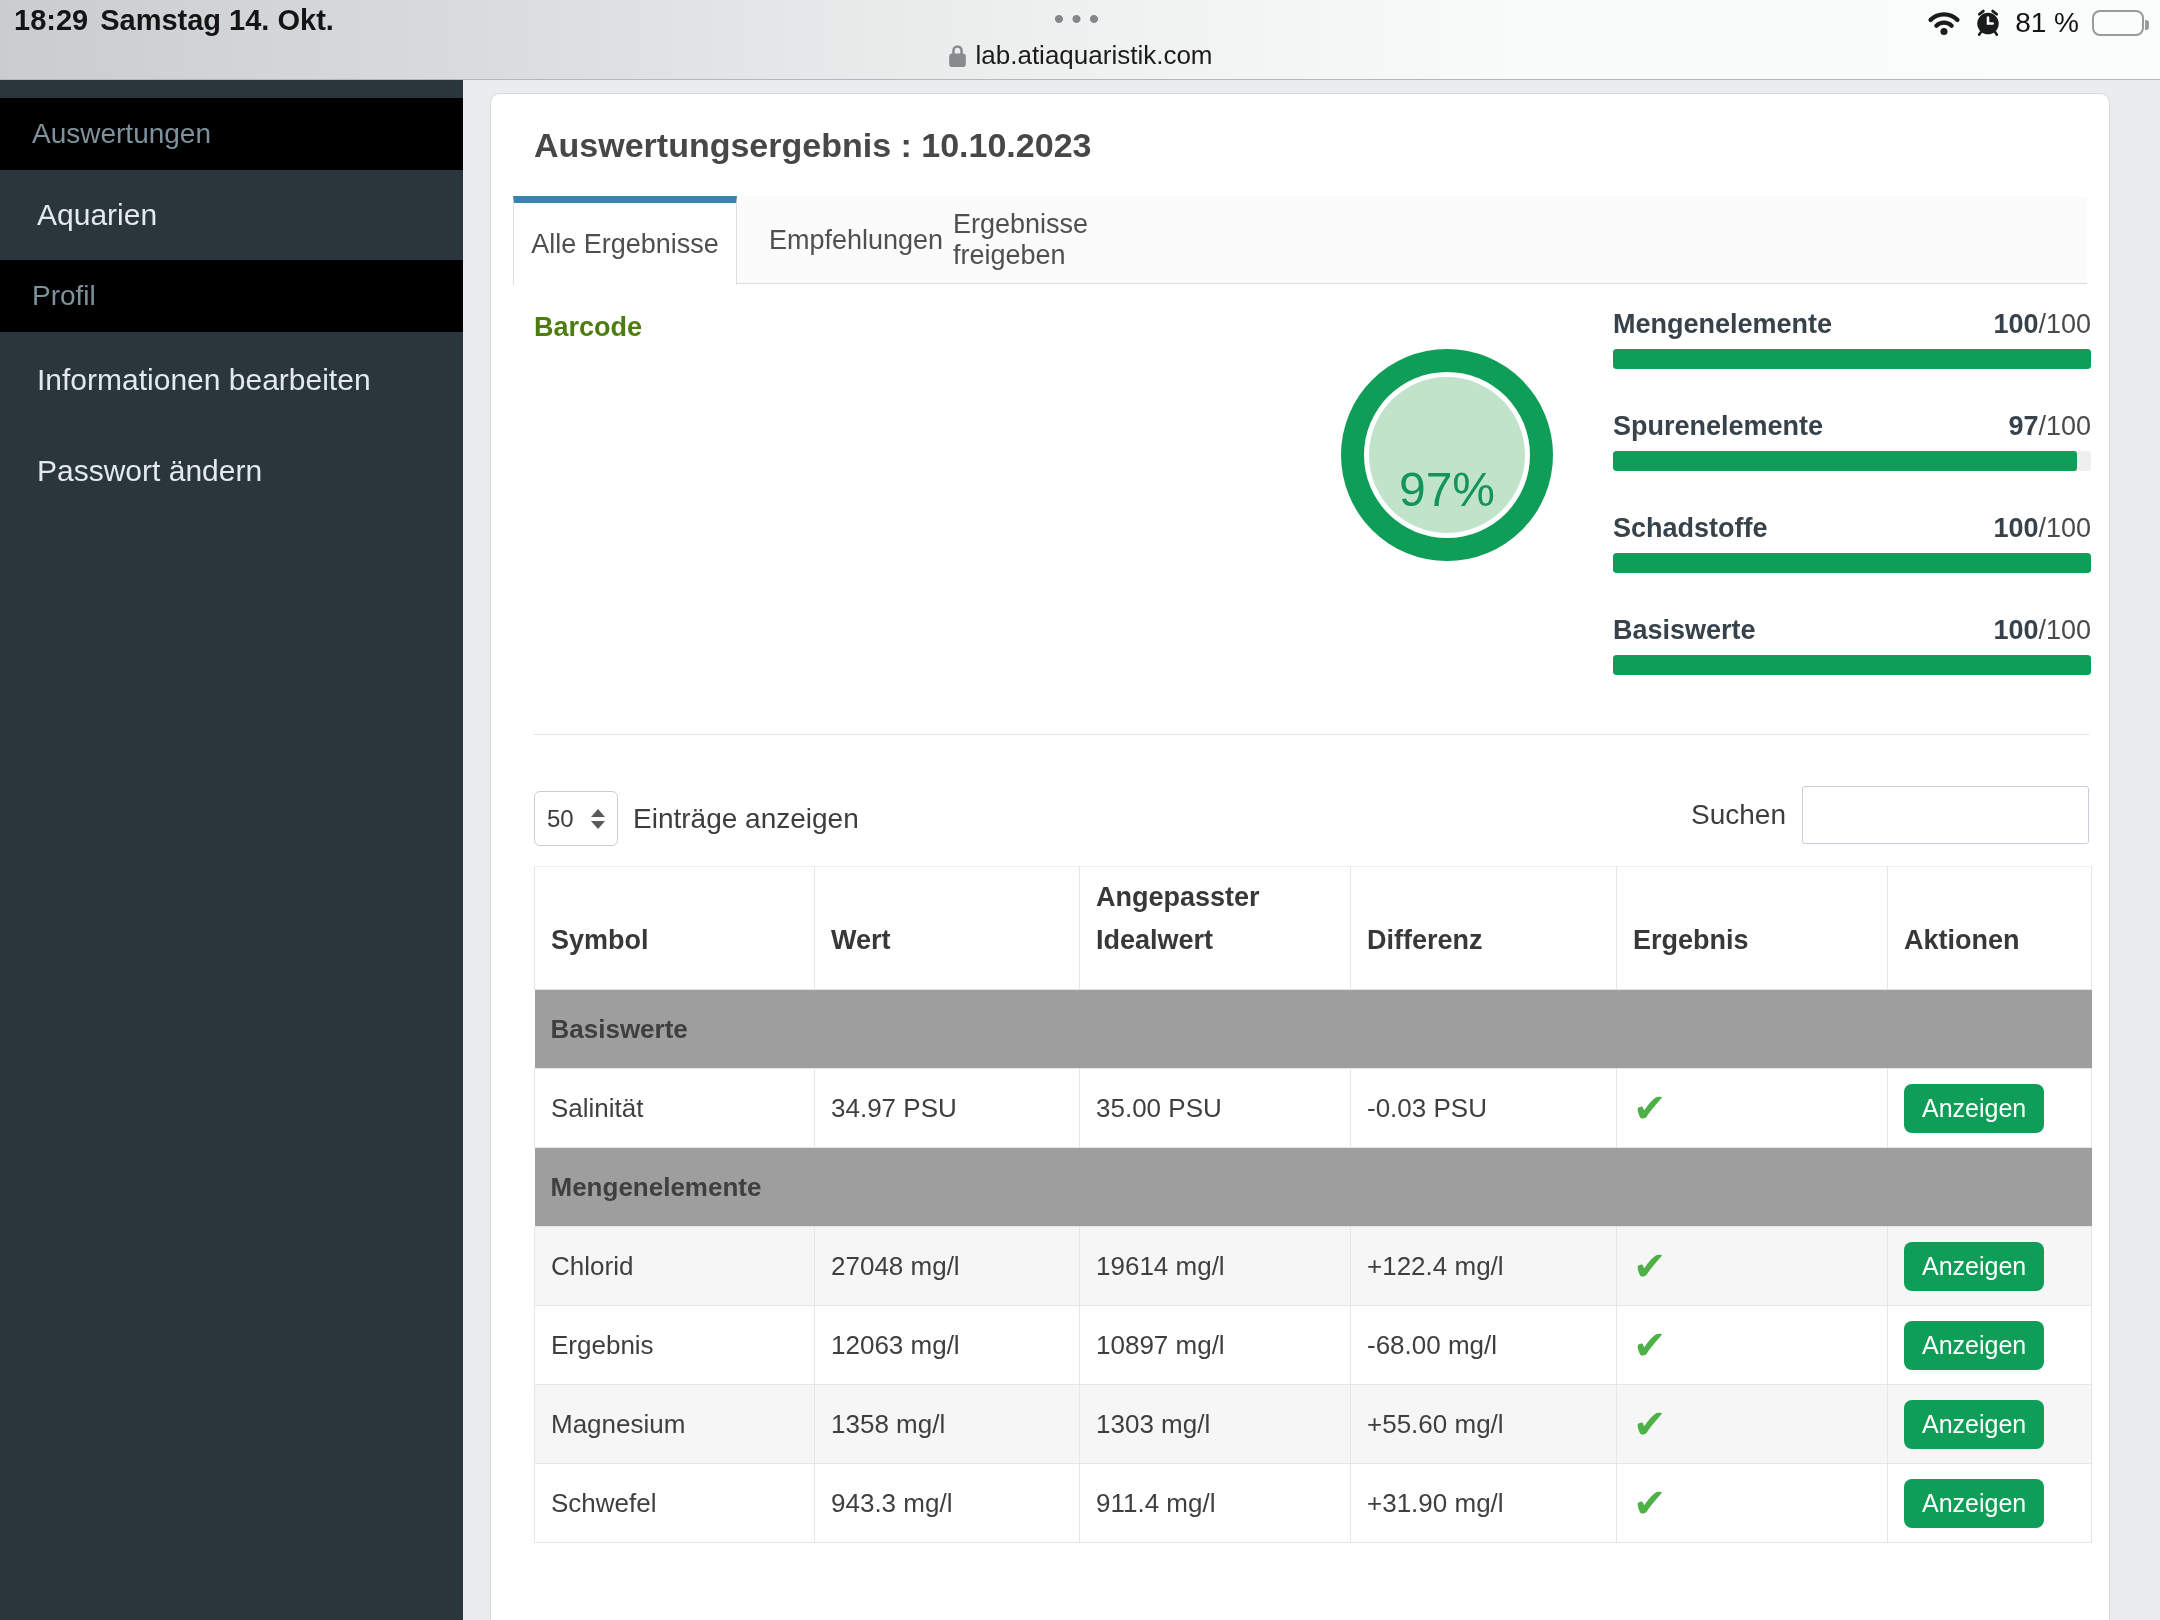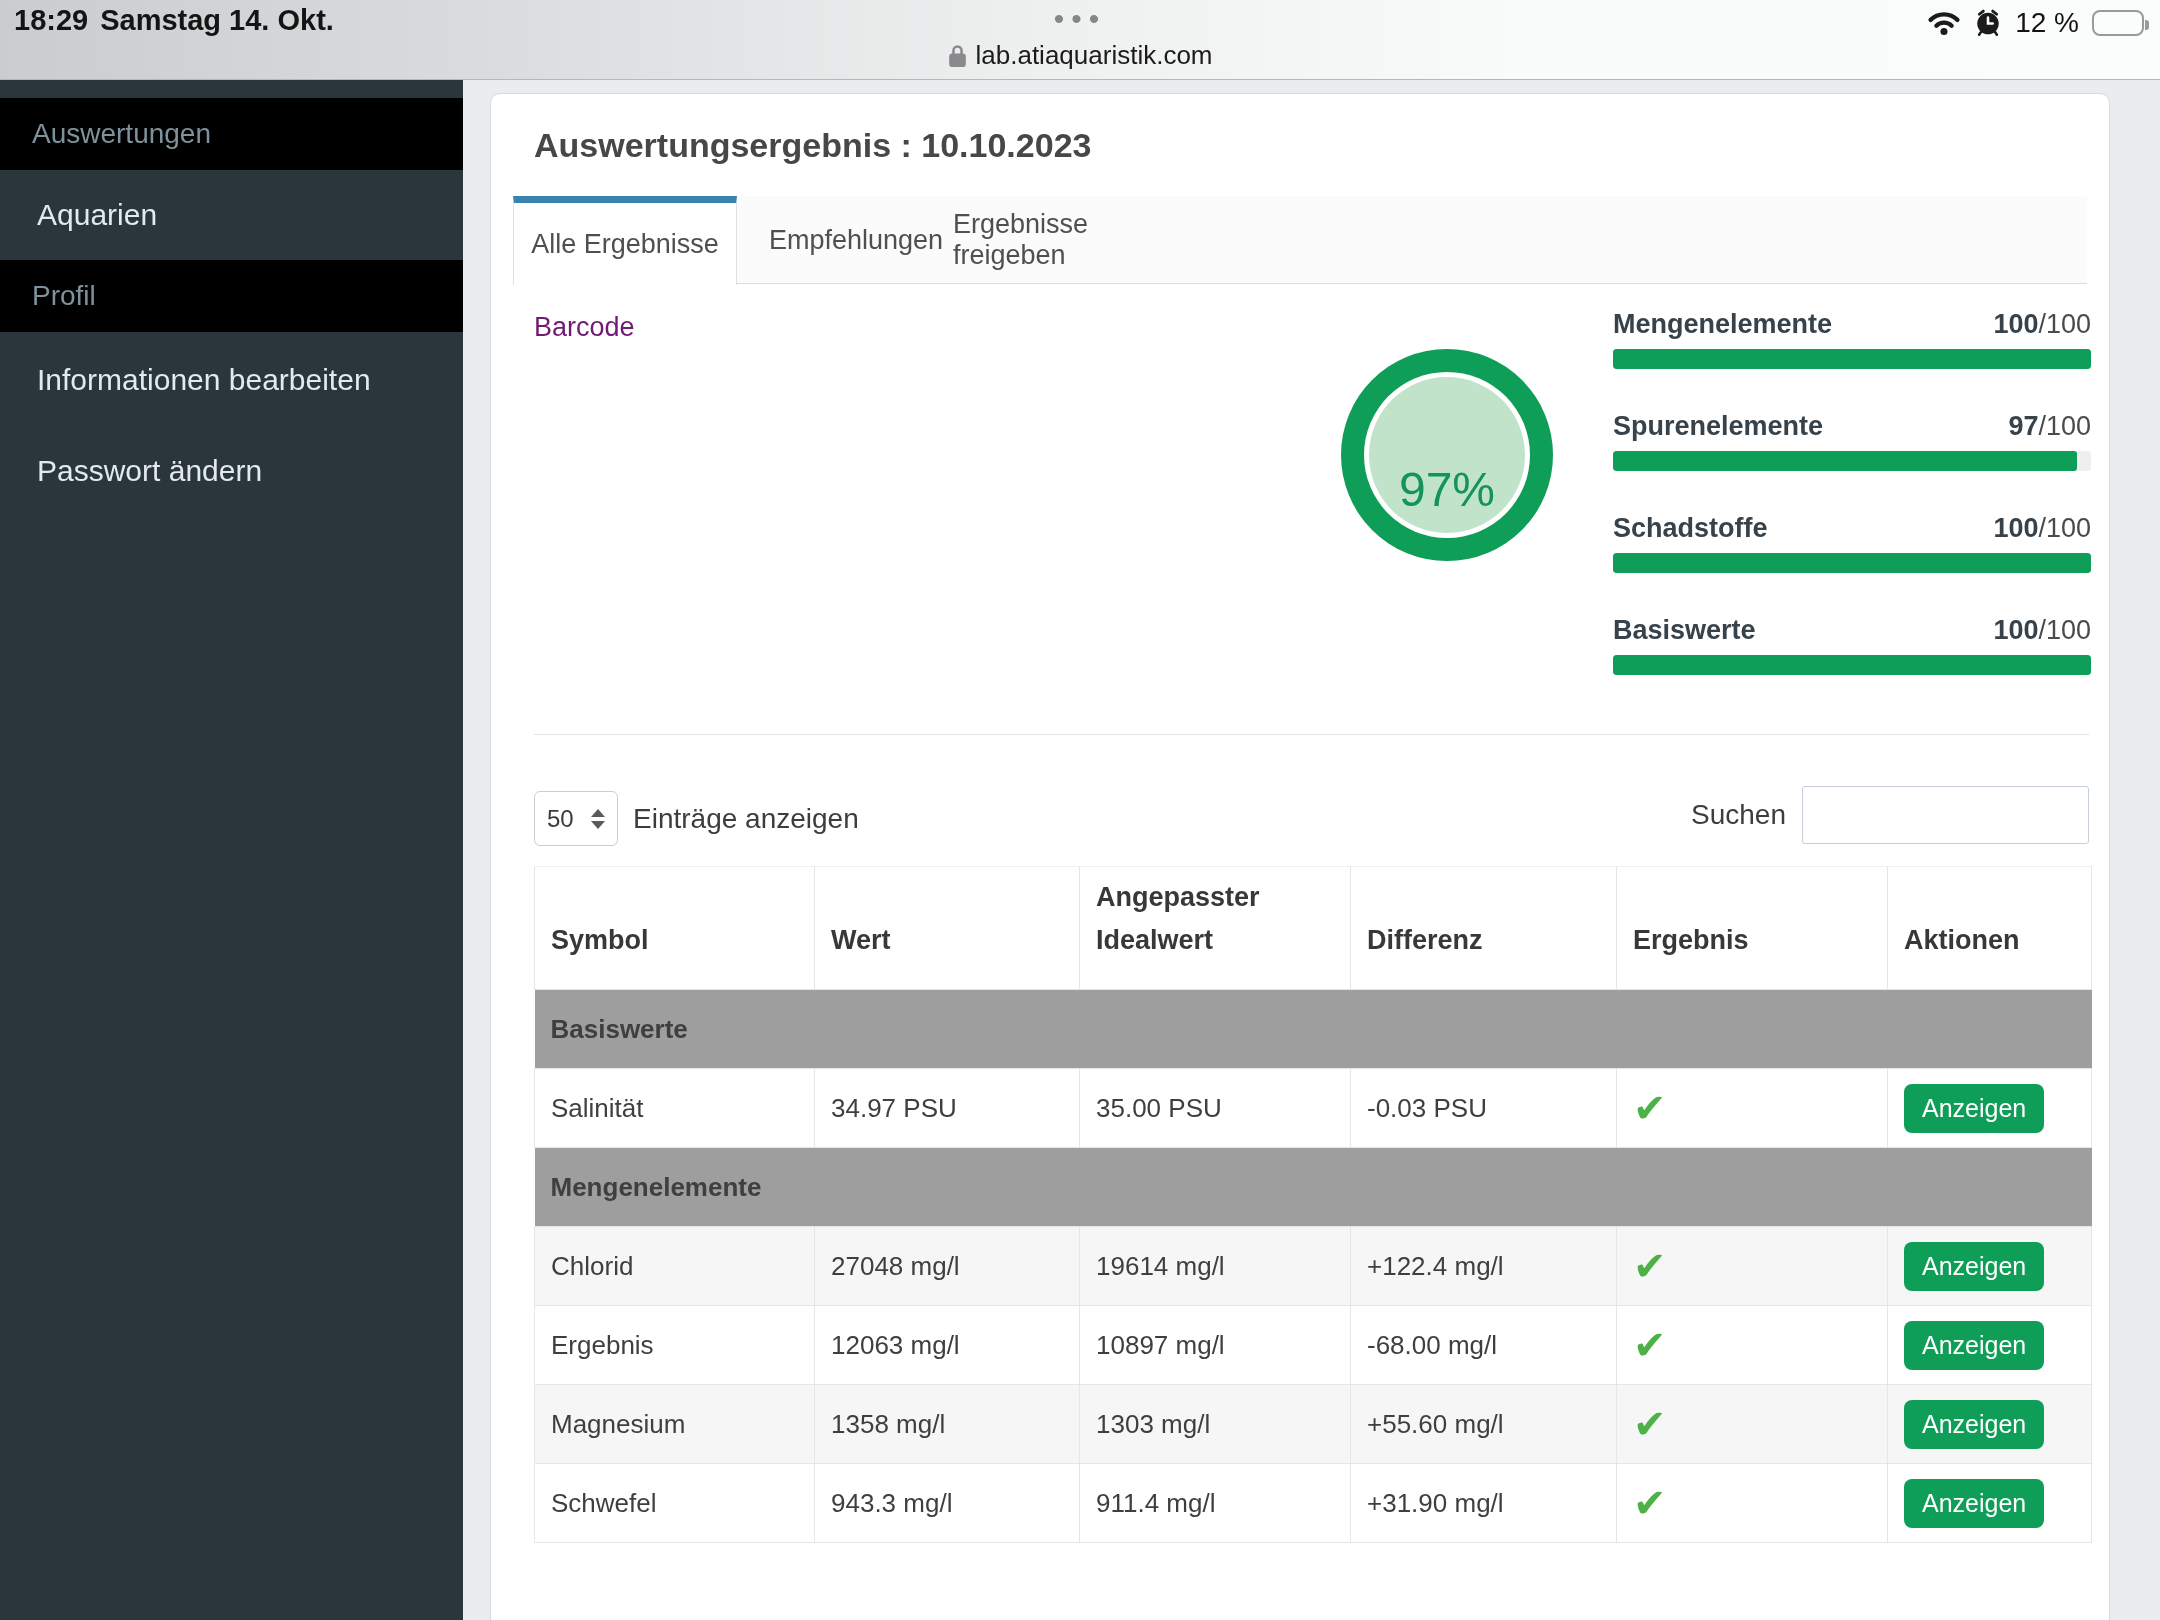--- a/index.html
+++ b/index.html
@@ -53,21 +53,21 @@
                 border-left:1px solid #e0e0e0; border-right:1px solid #e0e0e0;
                 border-top:7px solid #3884ad;
                 display:flex; align-items:center; justify-content:center;
                 font-size:27px; color:#4f4f4f; }
   .tab-inactive { position:absolute; top:0; height:88px; display:flex; align-items:center; justify-content:center;
                   font-size:27px; color:#4f4f4f; cursor:pointer; }
   .tab-2 { left:246px; width:194px; }
   .tab-3 { left:440px; width:240px; }
 
   
-  .barcode-label { position:absolute; left:43px; top:218px; font-size:27px; font-weight:400; color:#701a75; }
+  .barcode-label { position:absolute; left:43px; top:218px; font-size:27px; font-weight:700; color:#4d7c0f; }
 
   .donut { position:absolute; left:850px; top:255px; width:212px; height:212px; border-radius:50%;
            background:#0f9e58; display:flex; align-items:center; justify-content:center; }
   .donut-white { width:166px; height:166px; border-radius:50%; background:#ffffff;
                  display:flex; align-items:center; justify-content:center; }
   .donut-inner { width:156px; height:156px; border-radius:50%; background:#c1e3ca;
                  display:flex; align-items:center; justify-content:center; }
   .donut-pct { font-size:48px; color:#15945a; transform:translateY(34px); }
 
   .scores { position:absolute; left:1122px; top:215px; width:478px; }
@@ -150,21 +150,21 @@
     <span class="icon">
       <svg width="28" height="28" viewBox="0 0 24 24">
         <path d="M4.5 4.5 L8 1.8" stroke="#1b1b1d" stroke-width="2.4" stroke-linecap="round"></path>
         <path d="M19.5 4.5 L16 1.8" stroke="#1b1b1d" stroke-width="2.4" stroke-linecap="round"></path>
         <circle cx="12" cy="12.5" r="9.2" fill="#1b1b1d"></circle>
         <path d="M12 7.4 V12.5 H16" stroke="#ffffff" stroke-width="2.2" fill="none" stroke-linecap="round"></path>
         <path d="M5.8 20 L4.4 22" stroke="#1b1b1d" stroke-width="2.2" stroke-linecap="round"></path>
         <path d="M18.2 20 L19.6 22" stroke="#1b1b1d" stroke-width="2.2" stroke-linecap="round"></path>
       </svg>
     </span>
-    <span class="battery-pct">12 %</span>
+    <span class="battery-pct">81 %</span>
     <span class="battery">
       <span class="battery-fill" style="width:94%"></span>
       <span class="battery-tip"></span>
     </span>
   </div>
 </div>
 
 <div class="sidebar">
   <div class="side-spacer"></div>
   <div class="side-band">

